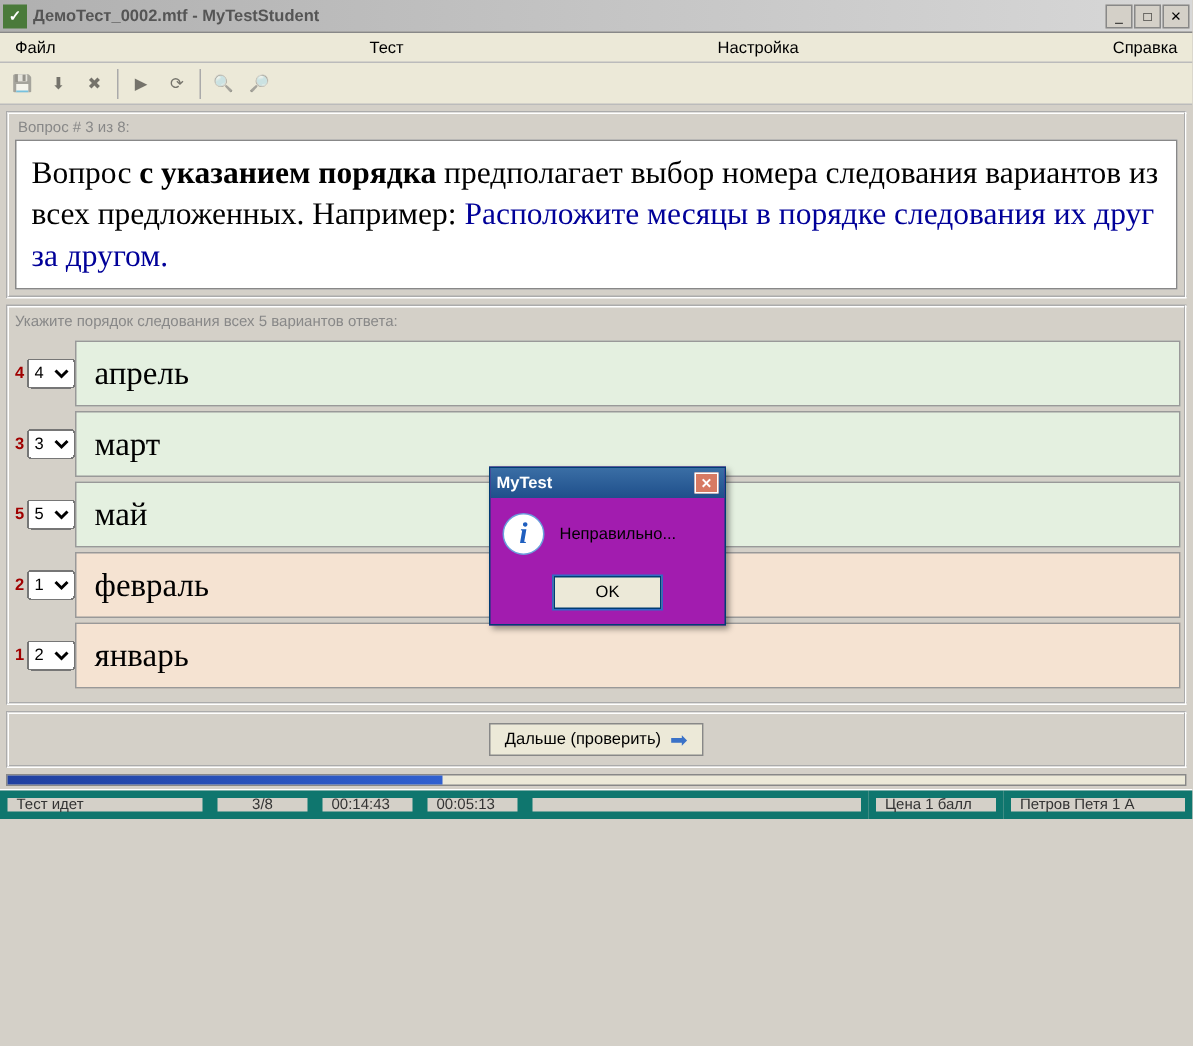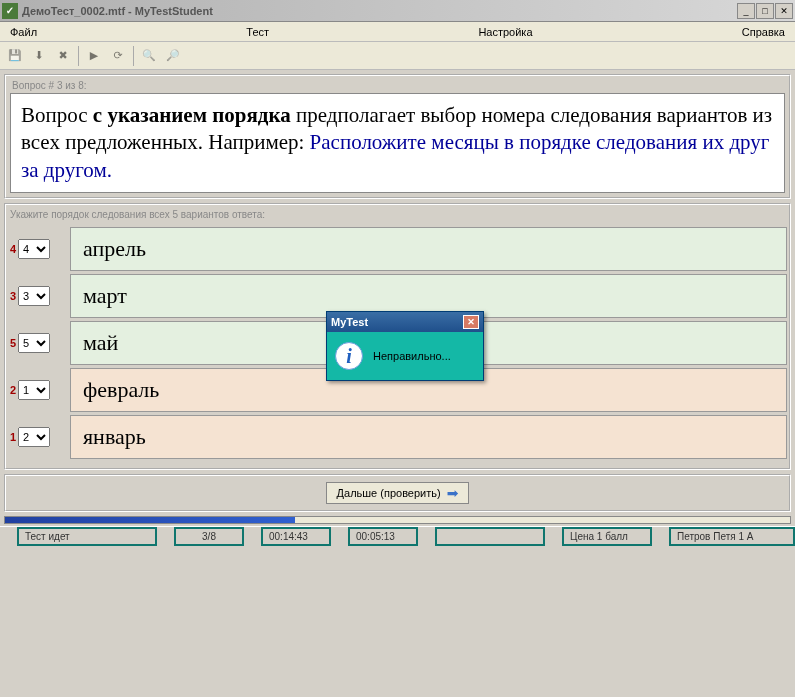--- a/index.html
+++ b/index.html
@@ -26,35 +26,35 @@
 .question-box .bold { font-weight: bold; }
 .question-box .blue { color: #000099; }
 
 .options-area { margin: 2px 4px; border: 2px groove #fff; padding: 2px 2px 6px 2px; }
 .options-legend { font-size: 10px; color: #888; padding: 2px 2px 4px 2px; }
 
 .option-row { display: flex; align-items: stretch; margin: 3px 0; }
 .row-num { width: 10px; color: #a00000; font-weight: bold; font-size: 11px; display: flex; align-items: center; justify-content: center; }
 .row-select { width: 32px; display: flex; align-items: center; justify-content: center; }
 .row-select select { width: 32px; font-size: 11px; height: 20px; }
-.option-card { flex: 1; margin-left: 20px; border: 1px solid #999; padding: 8px 12px; font-family: "Times New Roman", serif; font-size: 22px; }
+.option-card { flex: 1; border: 1px solid #999; padding: 8px 12px; font-family: "Times New Roman", serif; font-size: 22px; }
 .bg-green { background: #e4f0e0; }
 .bg-orange { background: #f5e3d2; }
 
 .bottom-panel { margin: 4px; border: 2px groove #fff; padding: 6px; display: flex; justify-content: center; }
 .next-btn { padding: 2px 10px; background: #ece9d8; border: 1px solid #888; border-radius: 0; cursor: pointer; display: flex; align-items: center; gap: 6px; font-size: 11px; }
 .arrow-icon { color: #3a72c8; font-size: 14px; }
 
 .progress-strip { height: 8px; margin: 0 4px 2px 4px; border: 1px solid #888; background: #ece9d8; position: relative; }
 .progress-fill { position: absolute; left: 0; top: 0; bottom: 0; width: 37%; background: linear-gradient(to right,#2040a0,#3060d0); }
 
 .statusbar { height: 20px; display: flex; border-top: 1px solid #fff; }
-.status-cell { border: 2px solid #0f766e; padding: 2px 6px; font-size: 10px; color: #333; display: flex; align-items: center; white-space: nowrap; margin-left: 17px; }
+.status-cell { border: 5px solid #0f766e; padding: 2px 6px; font-size: 10px; color: #333; display: flex; align-items: center; white-space: nowrap; }
 
-.dialog { position: absolute; left: 326px; top: 311px; width: 158px; background: #14b8a6; border: 1px solid #003c74; box-shadow: 2px 2px 4px rgba(0,0,0,0.4); z-index: 100; }
+.dialog { position: absolute; left: 326px; top: 311px; width: 158px; background: #a21caf; border: 1px solid #003c74; box-shadow: 2px 2px 4px rgba(0,0,0,0.4); z-index: 100; }
 .dialog-title { height: 20px; background: linear-gradient(to bottom,#3a6ea5,#1f4f8b); color: #fff; font-weight: bold; font-size: 11px; display: flex; align-items: center; padding: 0 4px; }
 .dialog-title-text { flex: 1; }
 .dialog-close { width: 16px; height: 14px; background: #d77a63; border: 1px solid #fff; color: #fff; font-size: 9px; display: flex; align-items: center; justify-content: center; cursor: pointer; }
 .dialog-body { padding: 10px 8px; display: flex; align-items: center; gap: 10px; }
 .info-icon { width: 28px; height: 28px; border-radius: 50%; background: #fff; border: 1px solid #6a9edc; display: flex; align-items: center; justify-content: center; color: #1f5fbf; font-family: Georgia, serif; font-size: 20px; font-style: italic; font-weight: bold; }
 .dialog-msg { font-size: 11px; }
 .dialog-buttons { display: flex; justify-content: center; padding: 4px 0 10px 0; }
 .dialog-ok { width: 72px; height: 22px; border: 1px solid #003c74; background: #ece9d8; cursor: pointer; font-size: 11px; box-shadow: 0 0 0 1px #316ac5; }
 </style>
 </head>
@@ -160,13 +160,16 @@
 
 <div class="dialog">
   <div class="dialog-title">
     <span class="dialog-title-text">MyTest</span>
     <div class="dialog-close">✕</div>
   </div>
   <div class="dialog-body">
     <div class="info-icon">i</div>
     <div class="dialog-msg">Неправильно...</div>
   </div>
+  <div class="dialog-buttons">
+    <button class="dialog-ok">OK</button>
+  </div>
 </div>
 
 </body></html>

